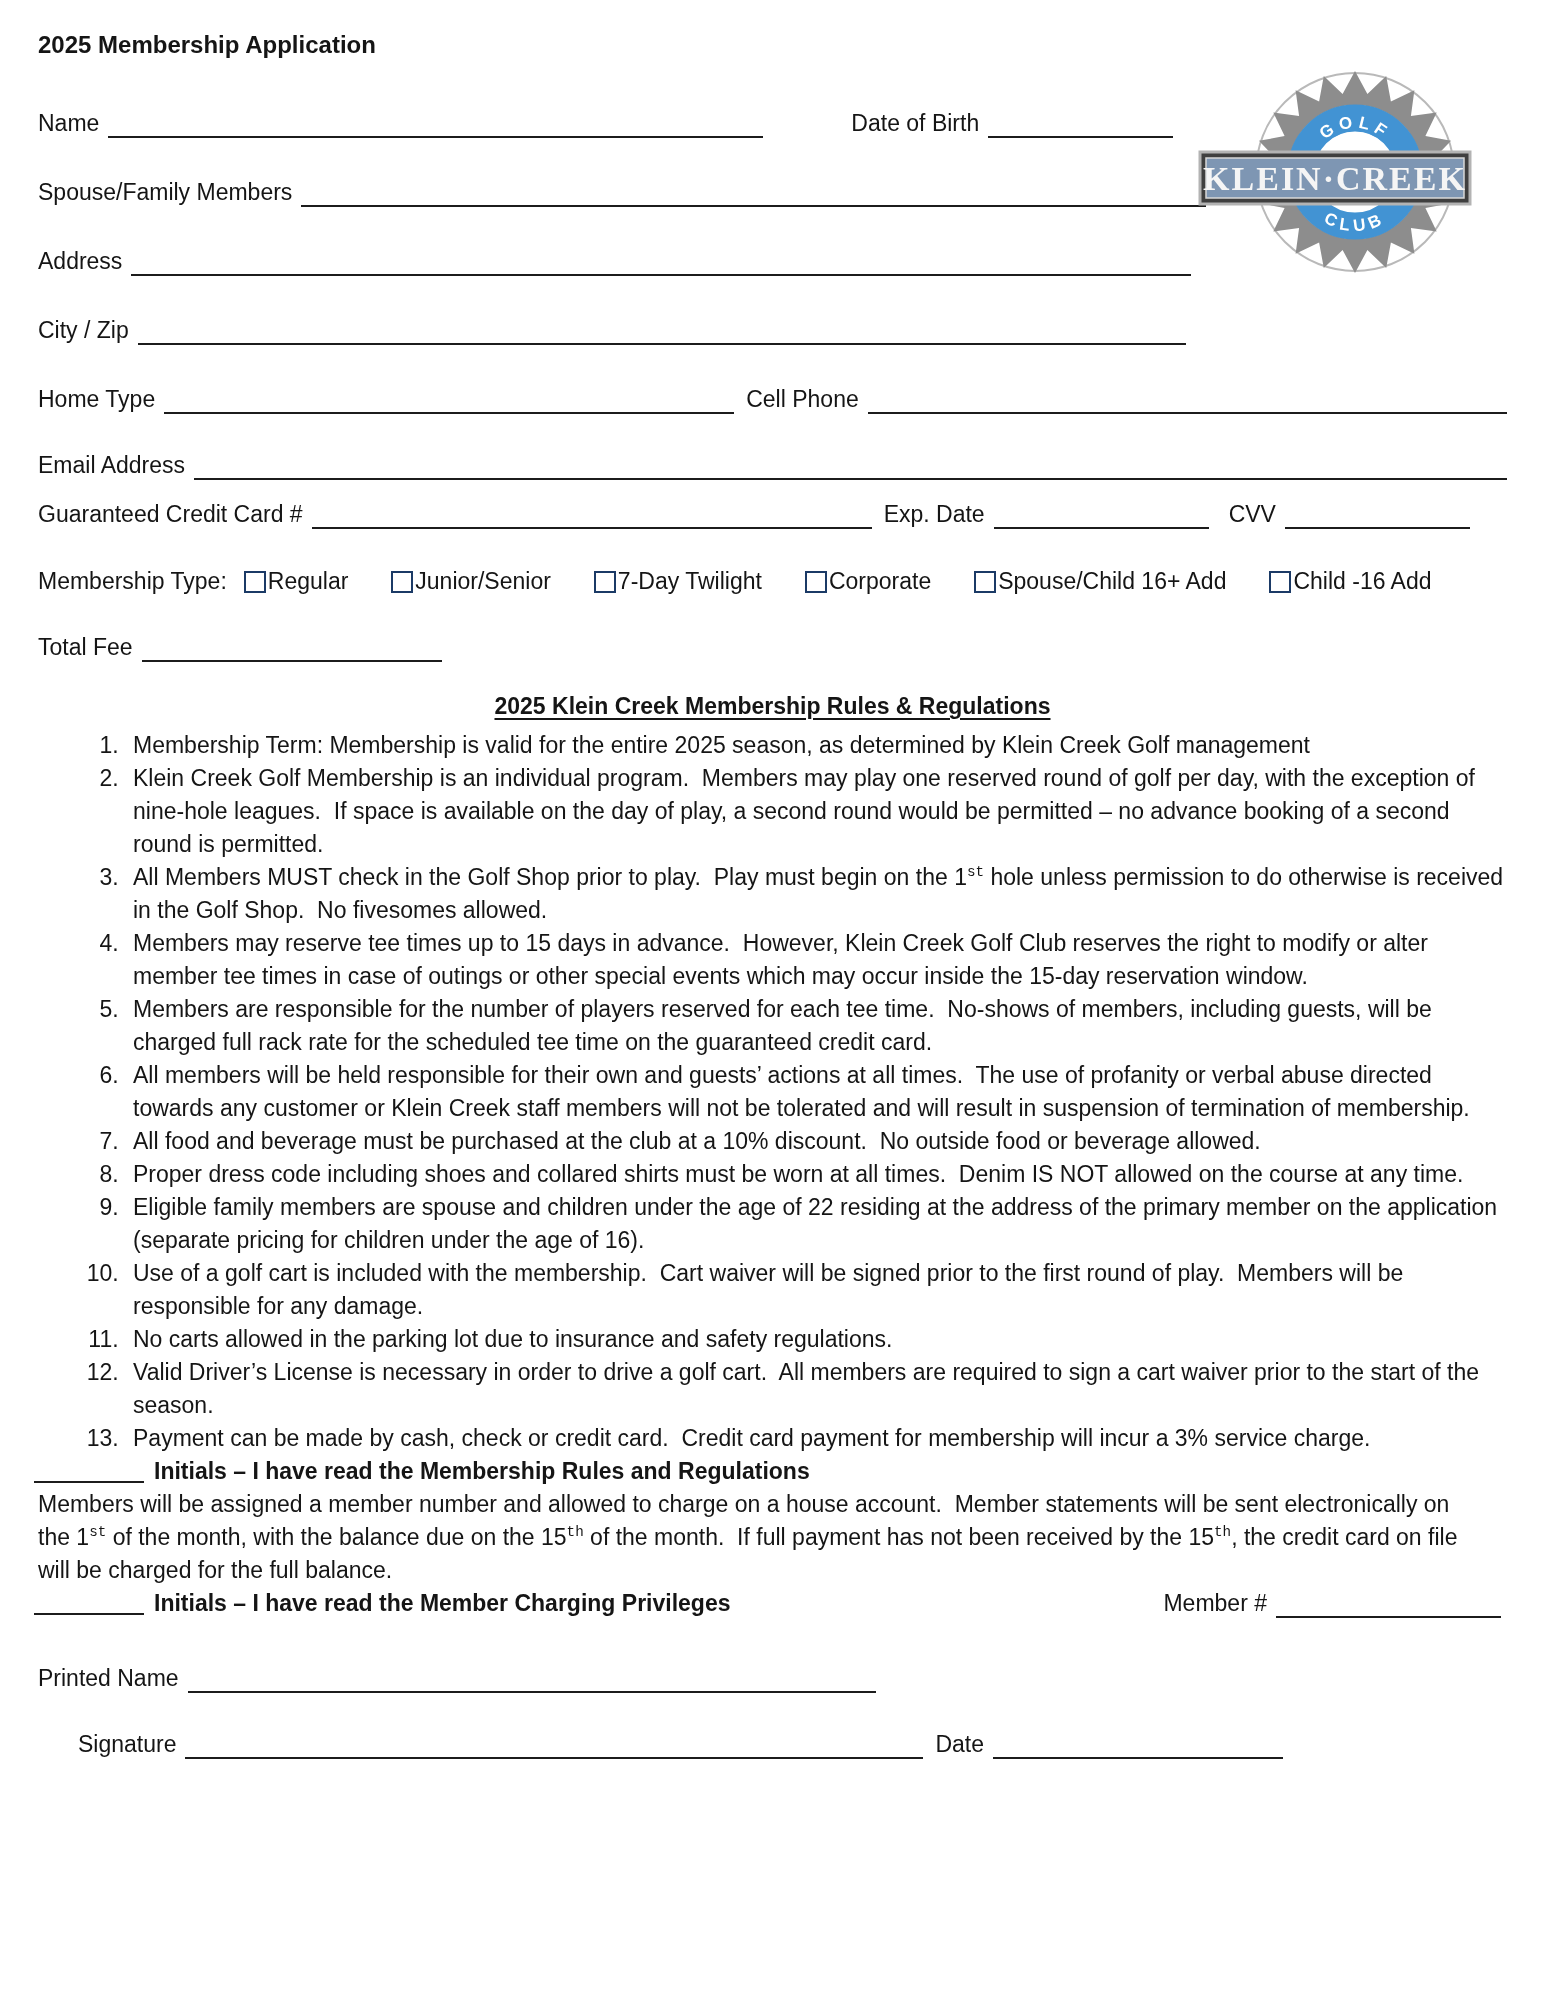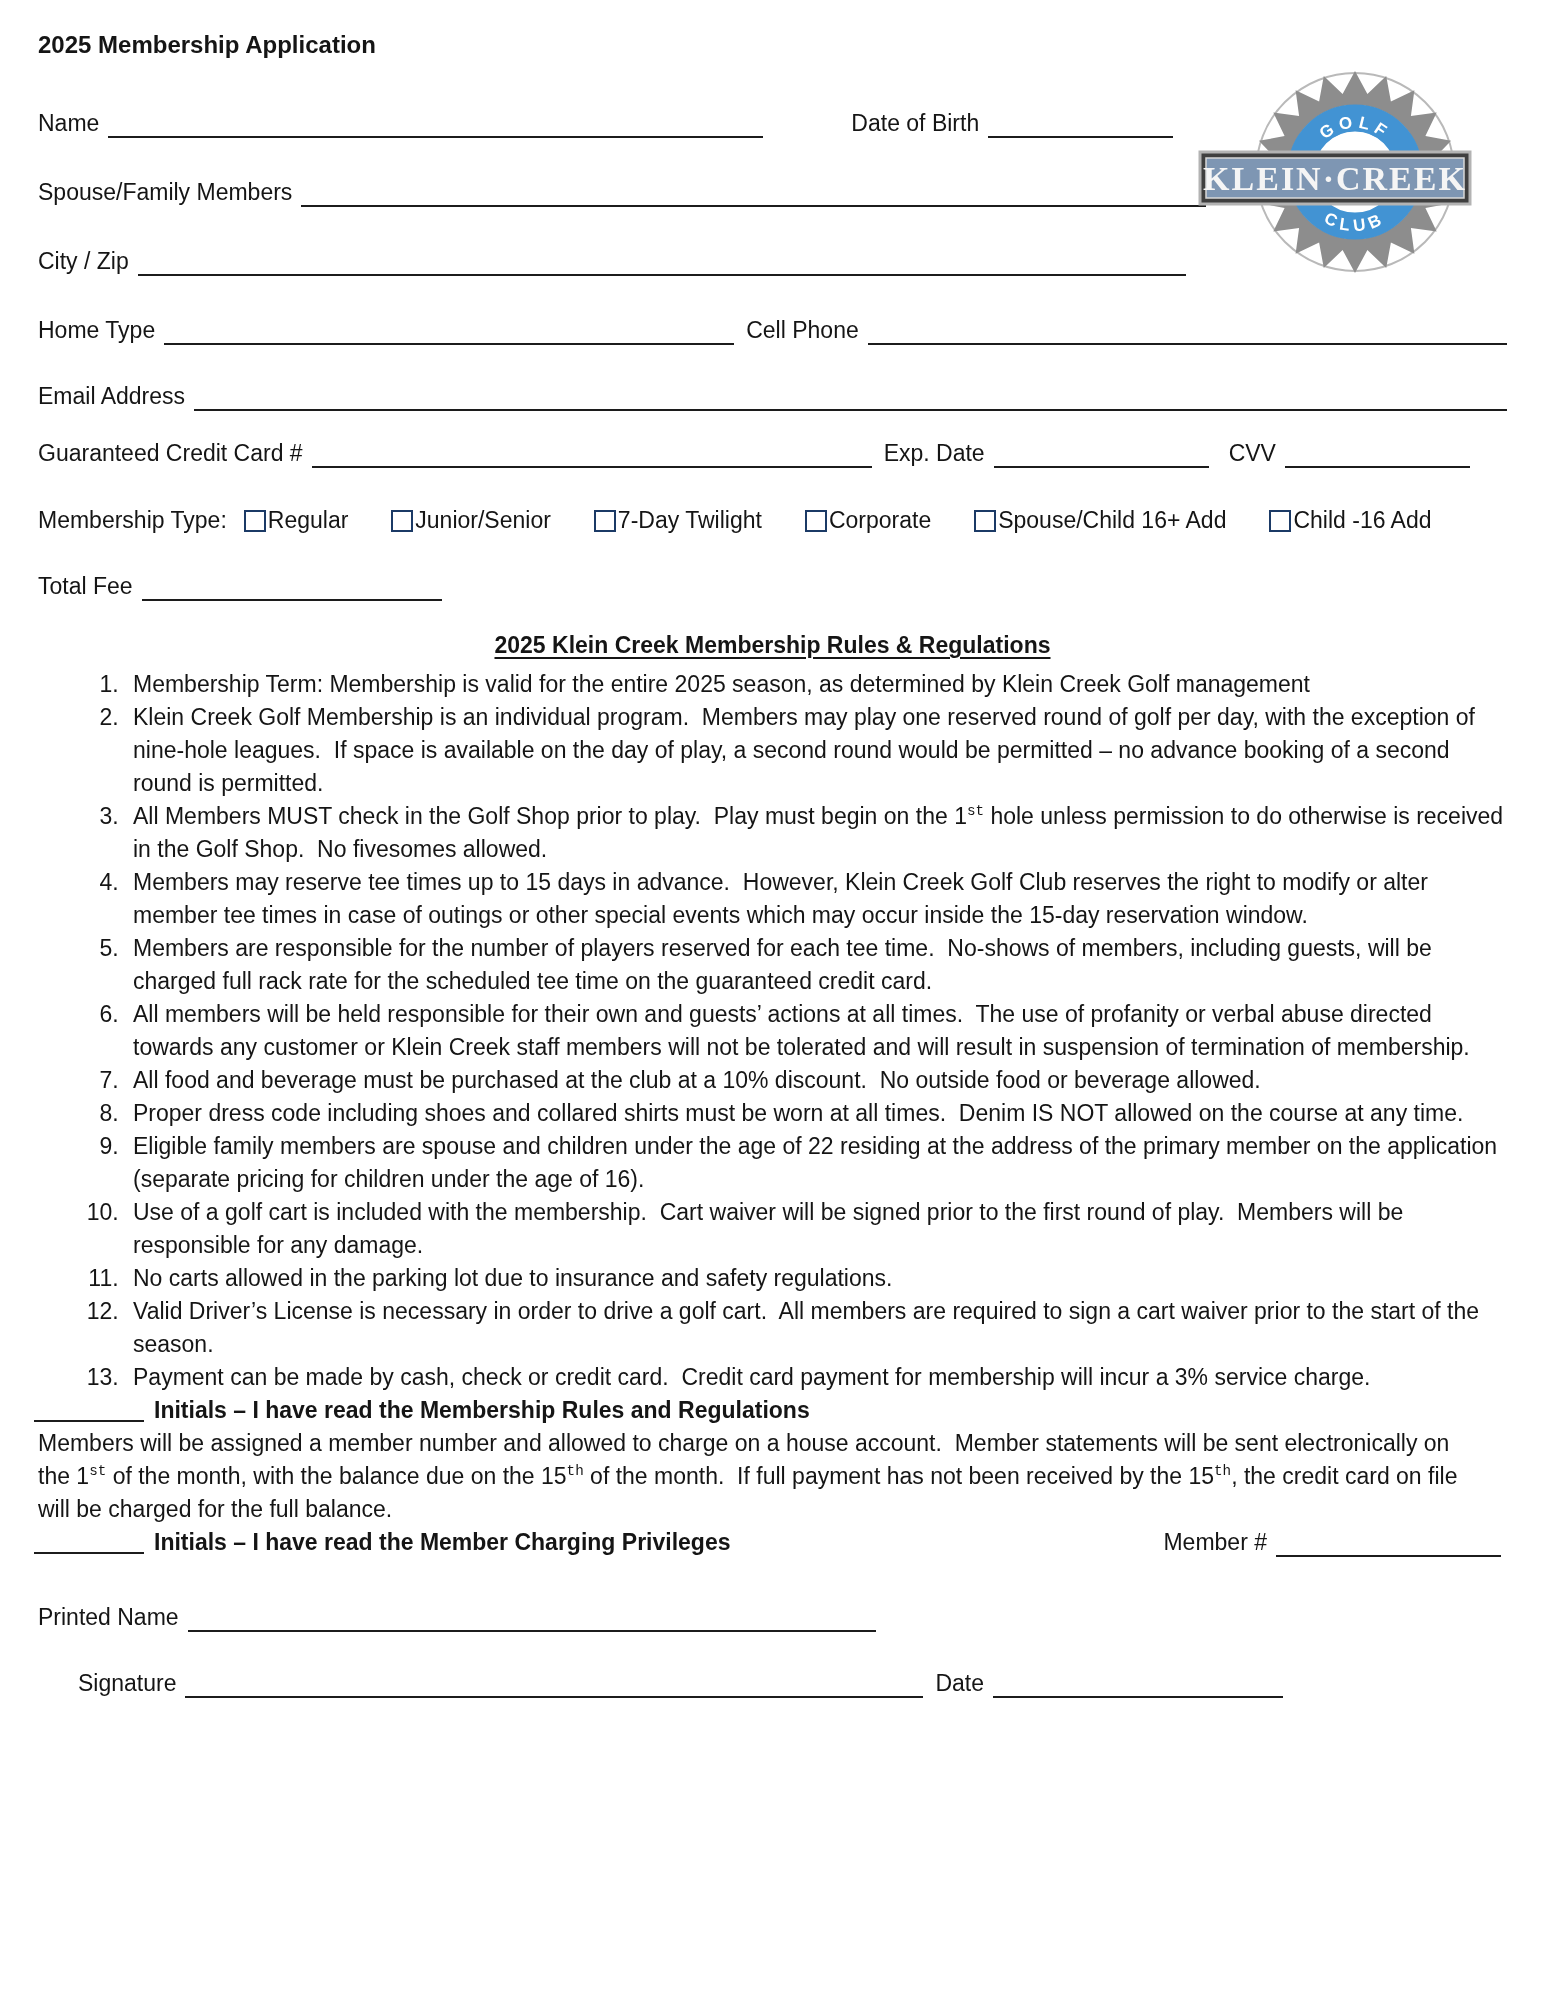--- a/index.html
+++ b/index.html
@@ -100,39 +100,43 @@
     <span class="bl" style="width:655px;"></span>
     <span class="lbl" style="margin-left:88px;">Date of Birth</span>
     <span class="bl" style="width:185px;"></span>
   </div>
 
   <div class="row" style="margin-top:36px;">
     <span class="lbl">Spouse/Family Members</span>
     <span class="bl" style="width:905px;"></span>
   </div>
 
+  <div class="row" style="margin-top:36px;">
+    <span class="lbl">Address</span>
+    <span class="bl" style="width:1060px;"></span>
+  </div>
 
   <div class="row" style="margin-top:36px;">
     <span class="lbl">City / Zip</span>
     <span class="bl" style="width:1048px;"></span>
   </div>
 
   <div class="row" style="margin-top:36px;">
     <span class="lbl">Home Type</span>
     <span class="bl" style="width:570px;"></span>
     <span class="lbl" style="margin-left:12px;">Cell Phone</span>
     <span class="bl grow"></span>
   </div>
 
   <div class="row" style="margin-top:33px;">
     <span class="lbl">Email Address</span>
     <span class="bl grow"></span>
   </div>
 
-  <div class="row" style="margin-top:24px;text-align:center;">
+  <div class="row" style="margin-top:16px;text-align:center;">
     <span class="lbl">Guaranteed Credit Card #</span>
     <span class="bl" style="width:560px;"></span>
     <span class="lbl" style="margin-left:12px;">Exp. Date</span>
     <span class="bl" style="width:215px;"></span>
     <span class="lbl" style="margin-left:20px;">CVV</span>
     <span class="bl grow" style="max-width:185px;"></span>
   </div>
 
   <div class="mem-row" style="margin-top:34px;">
     <span>Membership Type:</span>

